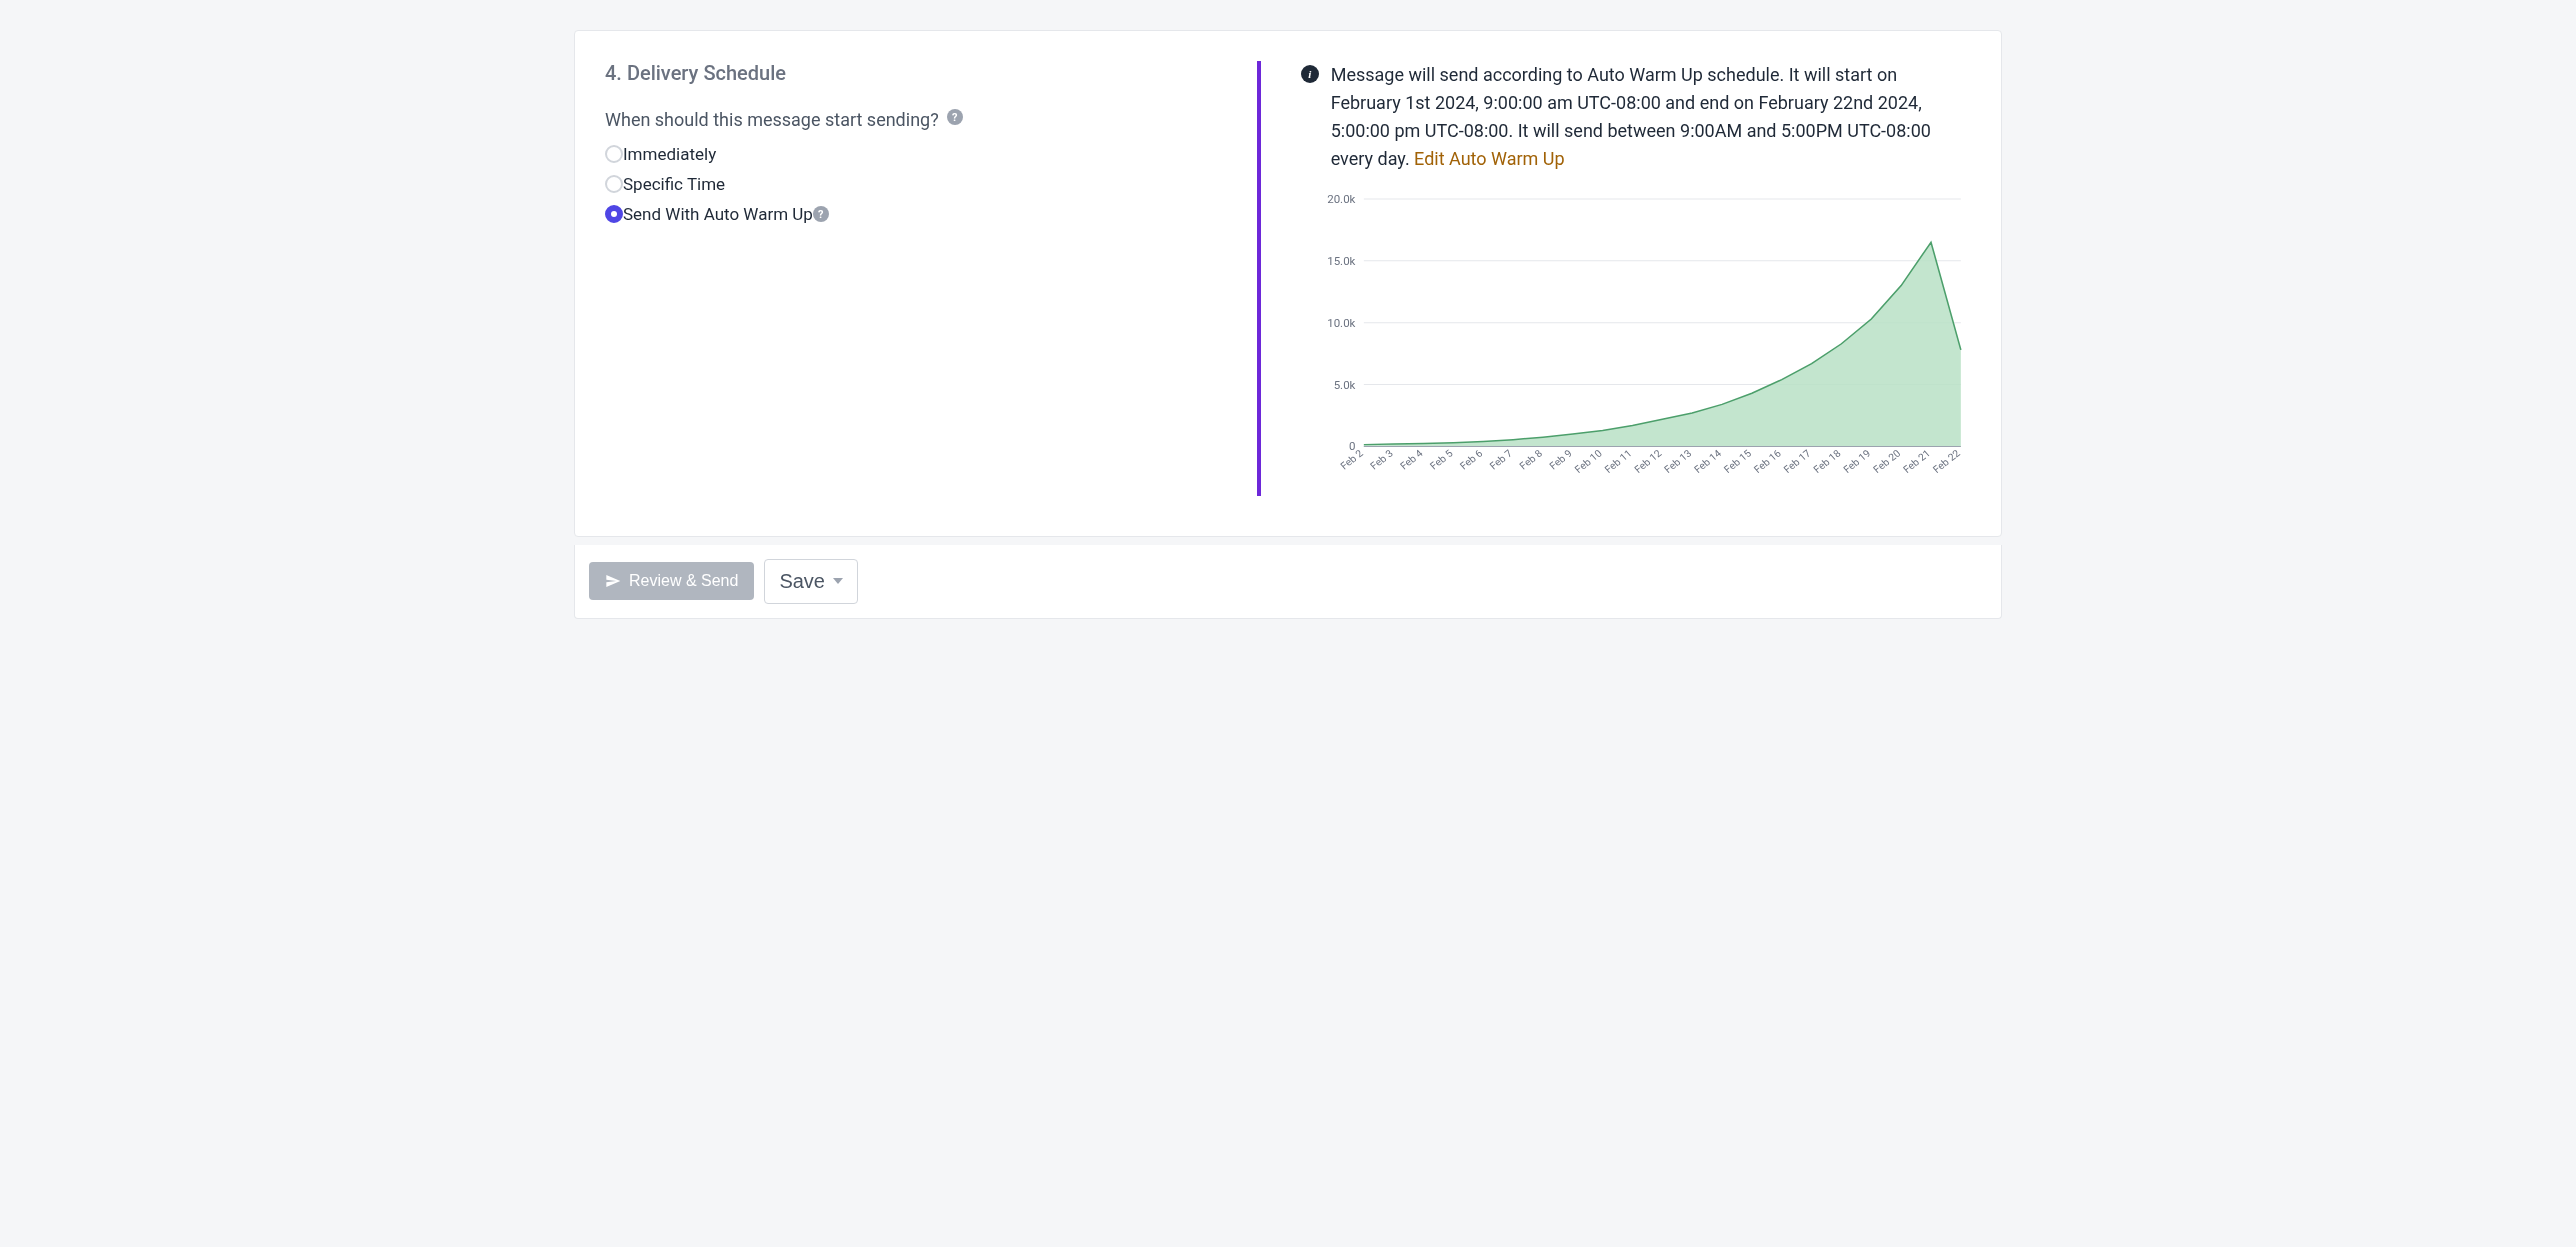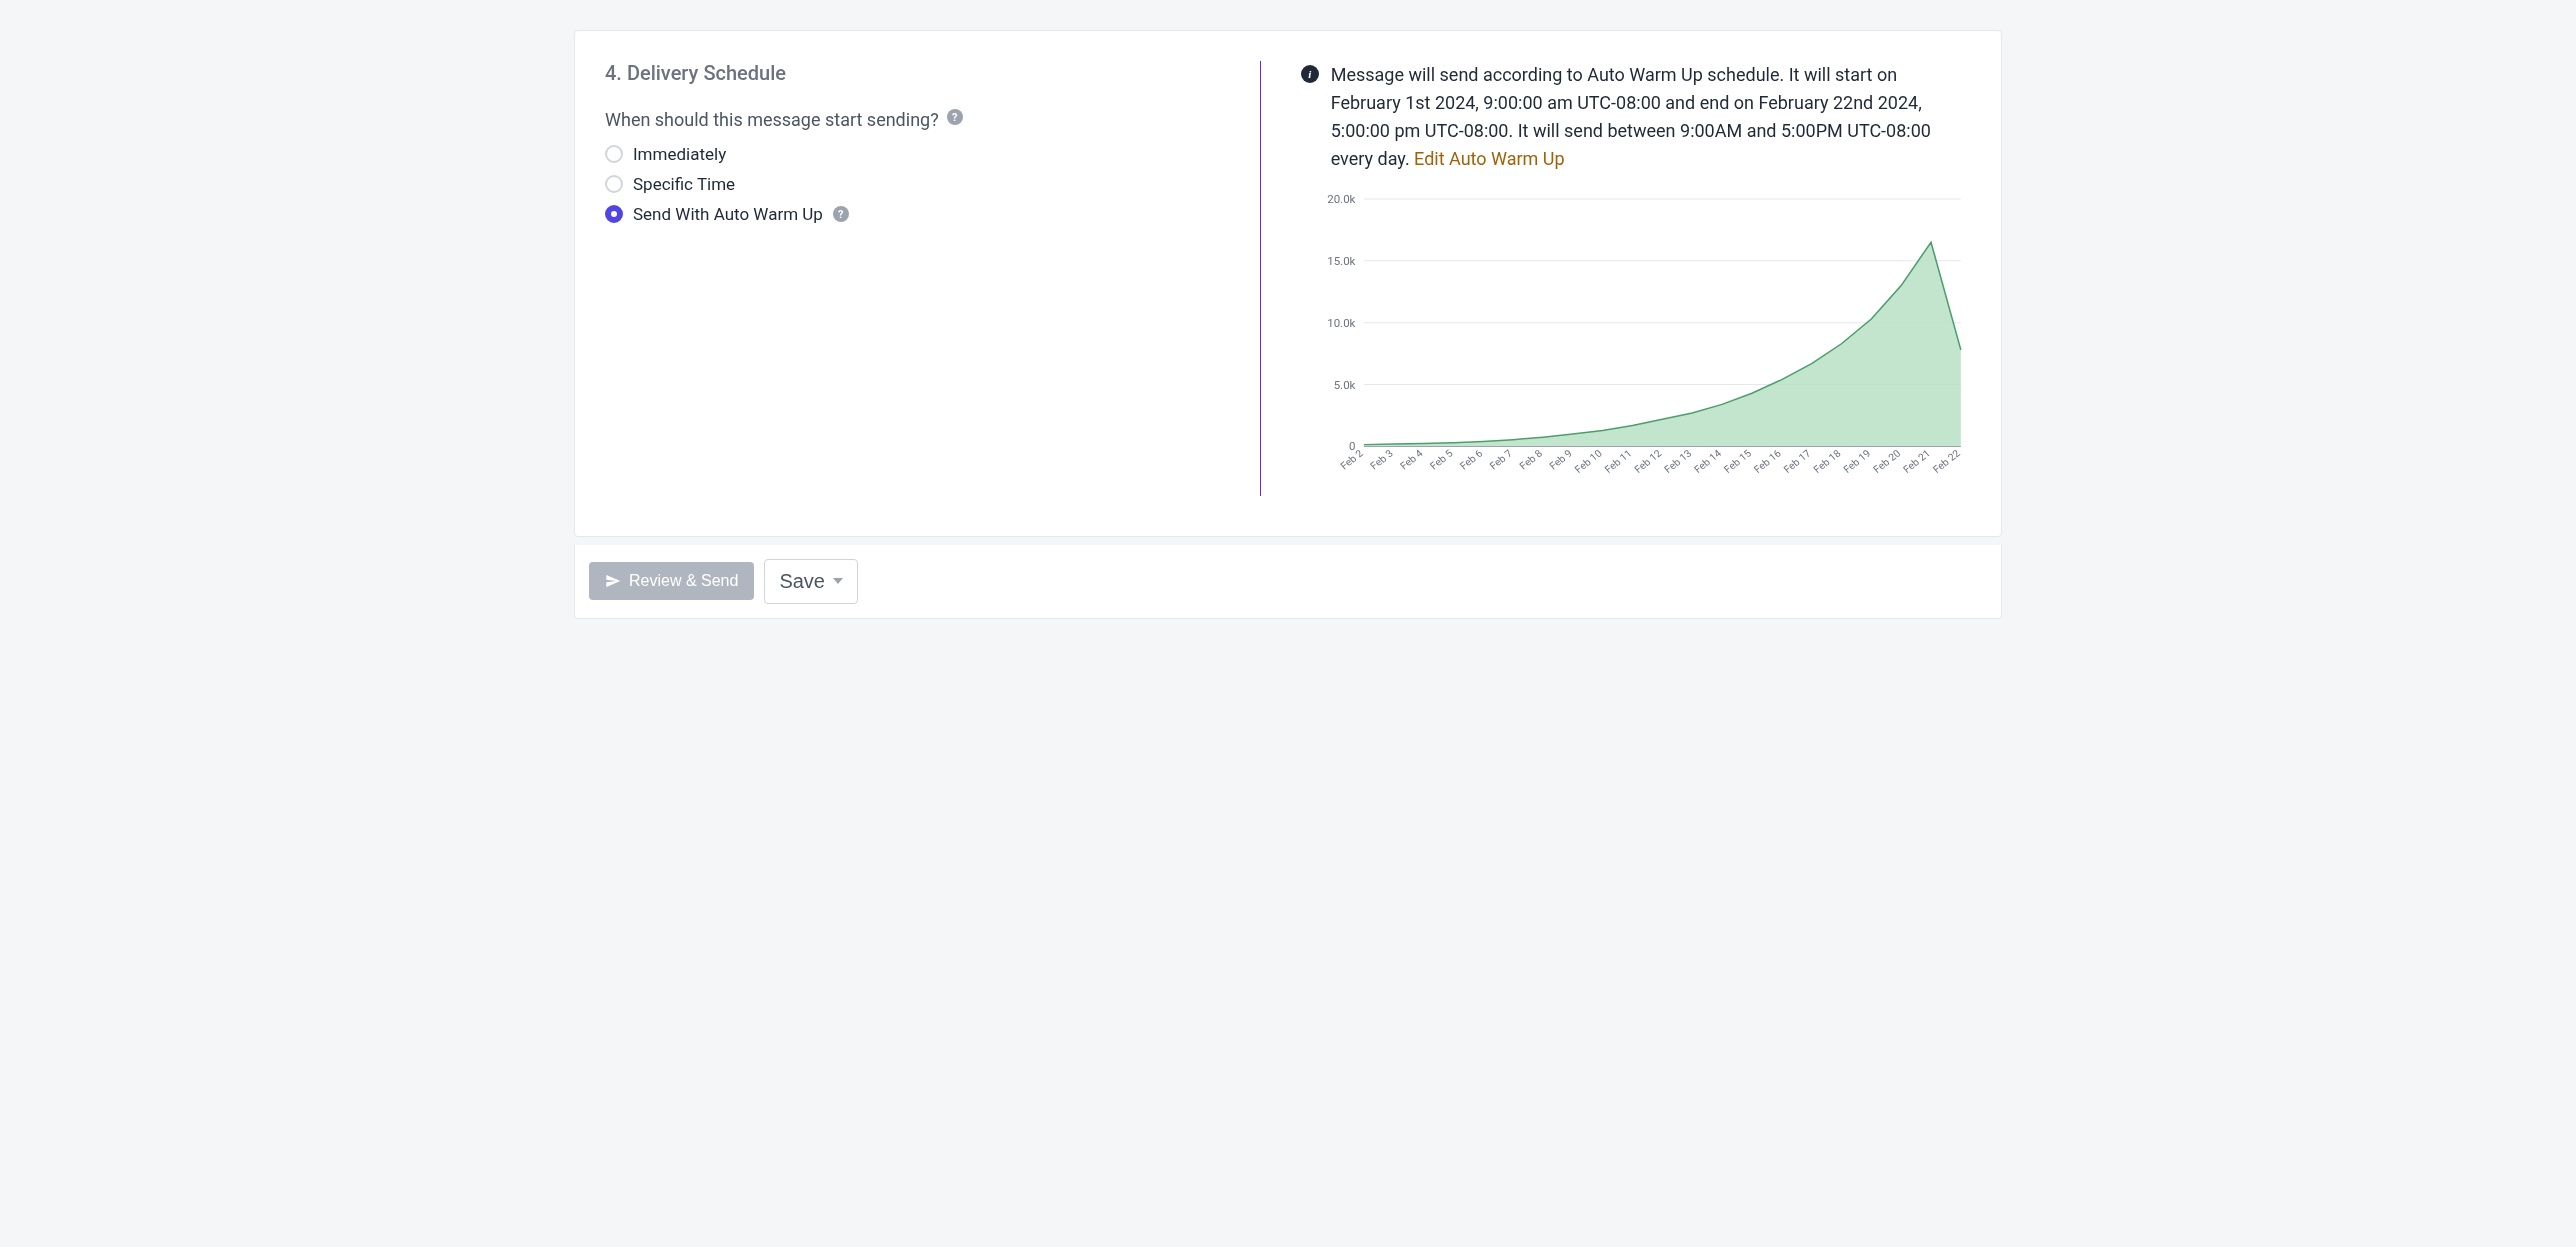--- a/index.html
+++ b/index.html
@@ -14,21 +14,21 @@
     border: 1px solid #e5e7eb;
     border-radius: 4px;
     margin: 0 auto;
     max-width: 1428px;
     padding: 30px 30px 40px 30px;
     display: flex;
     gap: 20px;
   }
   .card-left {
     flex: 0 0 48%;
-    border-right: 1px solid #6d28d9;
+    border-right: 4px solid #6d28d9;
     padding-right: 36px;
   }
   .card-right {
     flex: 1;
     padding-left: 20px;
   }
   .section-title {
     font-size: 20px;
     font-weight: 500;
     color: #6b7280;
@@ -54,21 +54,21 @@
     font-weight: 700;
     display: inline-flex;
     align-items: center;
     justify-content: center;
     line-height: 1;
   }
   .radio-group { display: flex; flex-direction: column; gap: 10px; }
   .radio-row {
     display: flex;
     align-items: center;
-    gap: 10px;
+    gap: 0;
     cursor: pointer;
   }
   .radio-outer {
     width: 18px; height: 18px;
     border: 2px solid #d1d5db;
     border-radius: 50%;
     display: inline-flex;
     align-items: center;
     justify-content: center;
     flex-shrink: 0;

